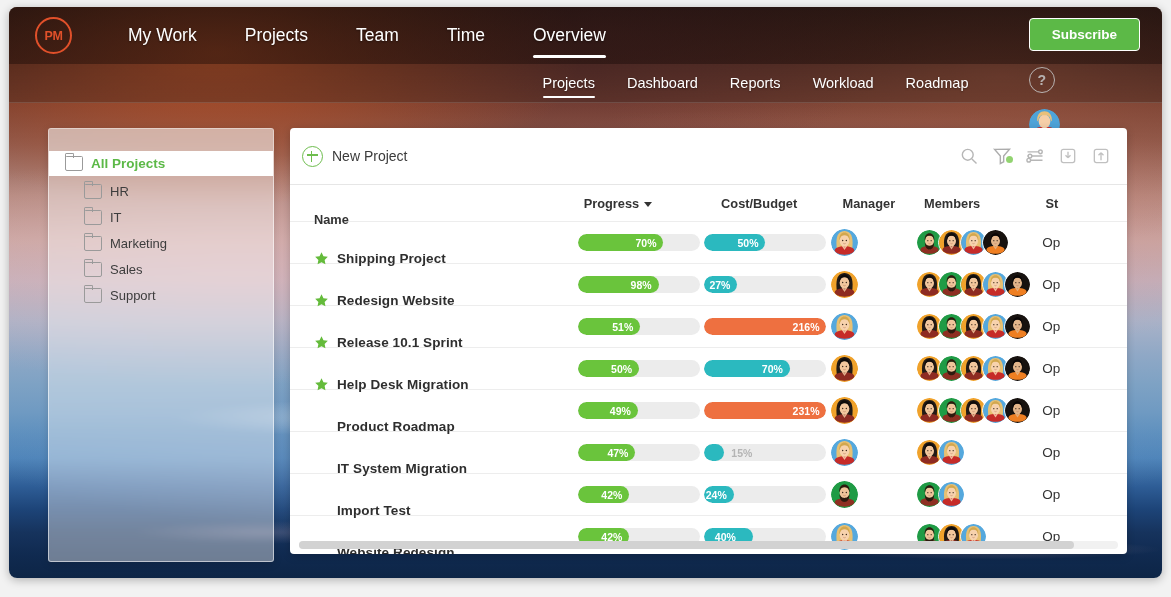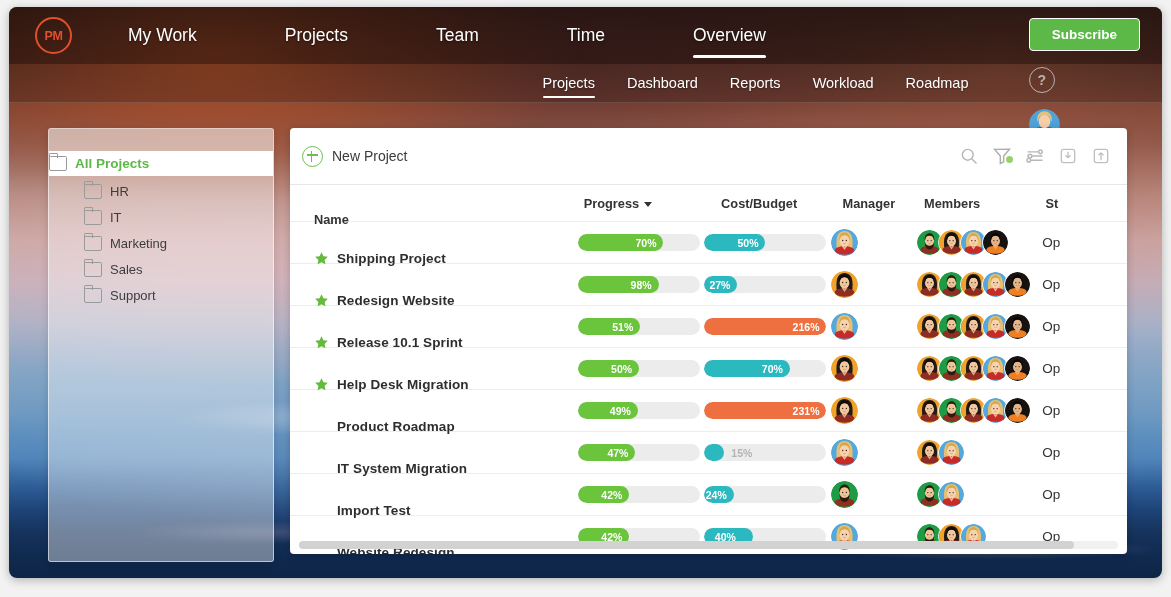--- a/index.html
+++ b/index.html
@@ -75,21 +75,21 @@
   }
   .logo {
     width: 33px; height: 33px; margin-left: 26px; margin-right: 32px;
     border-radius: 50%;
     border: 2px solid #e0502a;
     display: flex; align-items: center; justify-content: center;
     color: #e0502a; font-size: 12.5px; font-weight: bold;
     letter-spacing: -.3px;
     flex: none;
   }
-  .nav-items { display: flex; align-items: center; height: 100%; gap: 40px; }
+  .nav-items { display: flex; align-items: center; height: 100%; }
   .nav-item {
     position: relative;
     color: #ffffff;
     font-size: 17.5px;
     padding: 0 24px;
     height: 100%;
     display: flex; align-items: center;
     text-shadow: 0 1px 2px rgba(0,0,0,.45);
     white-space: nowrap;
   }
@@ -163,21 +163,21 @@
     background: rgba(255,255,255,.40);
     border: 1px solid rgba(255,255,255,.55);
     border-radius: 3px;
     box-shadow: 0 2px 8px rgba(0,0,0,.14);
     overflow: hidden;
     backdrop-filter: blur(2px);
   }
   .sidebar-top { height: 22px; background: rgba(255,255,255,.25); }
   .side-row {
     display: flex; align-items: center;
-    height: 21px; gap: 8px;
+    height: 21px; padding-left: 16px; gap: 8px;
     font-size: 13px; color: #3d3d3d;
   }
   .side-row.root {
     background: #ffffff; height: 25px;
     color: #5cb947; font-weight: bold; font-size: 13.5px;
   }
   .side-row.child { padding-left: 35px; margin-top: 5px; }
   .folder {
     width: 16px; height: 13px; flex: none;
     border: 1.4px solid #9a9a9a;

